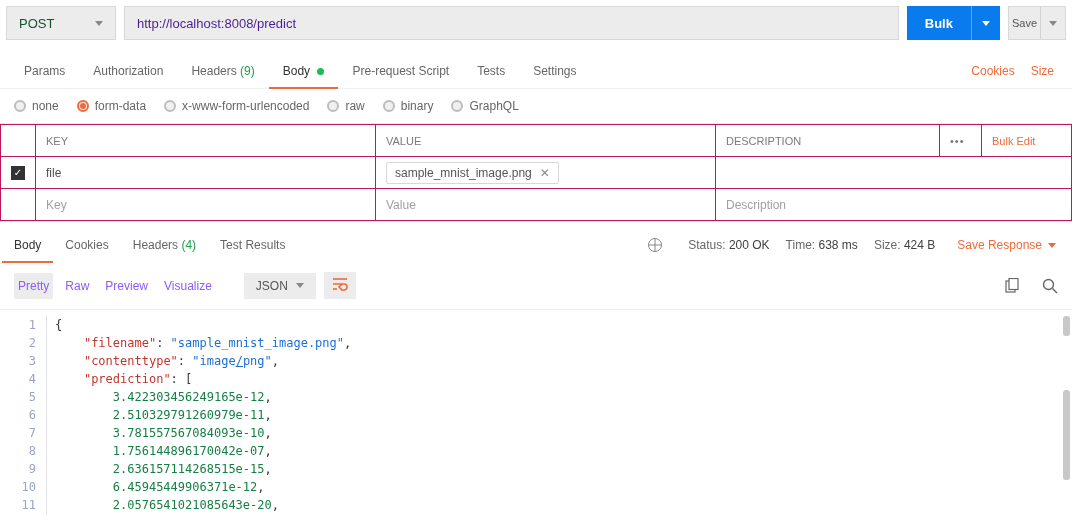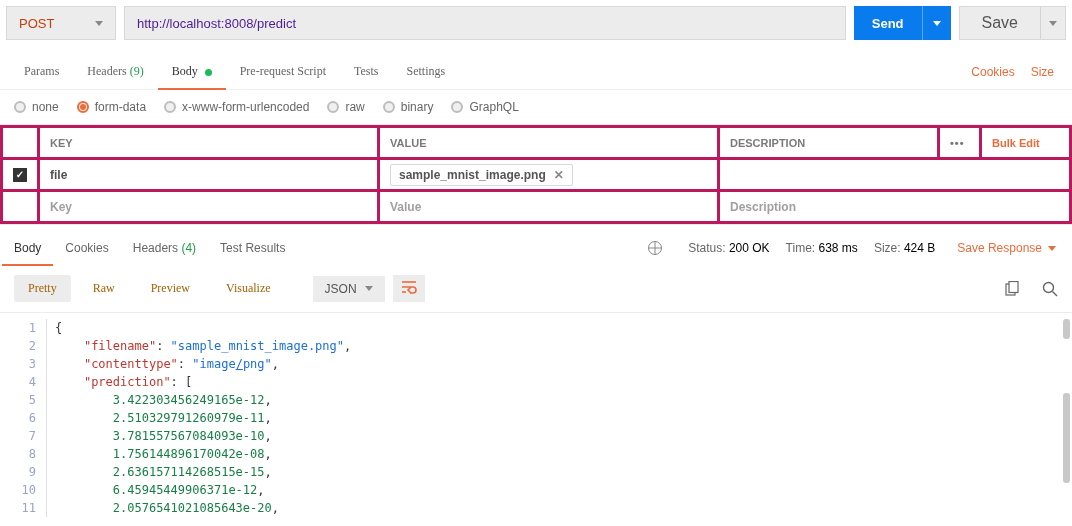--- a/index.html
+++ b/index.html
@@ -1,64 +1,64 @@
 <!DOCTYPE html>
 <html><head>
 <meta charset="utf-8">
 <style>
 * { box-sizing: border-box; margin: 0; padding: 0; }
 body { font-family: -apple-system, BlinkMacSystemFont, "Segoe UI", Arial, sans-serif; font-size: 12px; color: #505050; background: #fff; width: 1072px; }
 .request-bar { display: flex; gap: 8px; padding: 6px 6px 10px 6px; align-items: center; }
-.method-select { width: 110px; height: 34px; background: #ececec; border: 1px solid #d8d8d8; display: flex; align-items: center; justify-content: space-between; padding: 0 12px; color: #c2410c; font-size: 13px; }
+.method-select { width: 110px; height: 34px; background: #ececec; border: 1px solid #d8d8d8; display: flex; align-items: center; justify-content: space-between; padding: 0 12px; color: #14532d; font-size: 13px; }
 .url-input { flex: 1; height: 34px; border: 1px solid #d8d8d8; background: #ececec; padding: 0 12px; font-size: 13px; color: #4c1d95; }
 .send-btn { height: 34px; background: #097BED; color: #fff; border: none; display: flex; align-items: center; }
 .send-btn .main { padding: 0 18px; font-size: 13px; font-weight: 600; }
 .send-btn .drop { padding: 0 10px; border-left: 1px solid rgba(255,255,255,0.35); height: 100%; display: flex; align-items: center; }
 .save-btn { height: 34px; background: #ececec; border: 1px solid #d8d8d8; display: flex; align-items: center; color: #555; }
-.save-btn .main { padding: 0 22px; font-size: 16px; }
+.save-btn .main { padding: 0 3px; font-size: 11px; }
 .save-btn .drop { padding: 0 8px; border-left: 1px solid #d2d2d2; height: 100%; display: flex; align-items: center; }
 .tabs-row { display: flex; align-items: center; padding: 4px 10px 0 10px; border-bottom: 1px solid #f0f0f0; font-size: 12px; }
-.tabs-row .tab { padding: 10px 14px; color: #666; cursor: pointer; position: relative; font-family: Liberation Serif, serif; }
+.tabs-row .tab { padding: 10px 14px; color: #666; cursor: pointer; position: relative; }
 .tabs-row .tab.active { color: #333; }
 .tabs-row .tab.active::after { content: ""; position: absolute; bottom: -1px; left: 0; right: 0; height: 2px; background: #ED6B3B; }
 .count-green { color: #1f9e4d; }
 .dot-green { display: inline-block; width: 7px; height: 7px; border-radius: 50%; background: #1cbb59; margin-left: 4px; vertical-align: middle; }
 .tabs-row .spacer { flex: 1; }
 .tabs-row .link { color: #ED6B3B; padding: 10px 8px; cursor: pointer; }
 .body-types { display: flex; align-items: center; gap: 18px; padding: 10px 14px; font-size: 12px; color: #666; border-bottom: 1px solid #ececec; }
 .radio { display: flex; align-items: center; gap: 6px; cursor: pointer; }
 .radio-circle { width: 12px; height: 12px; border-radius: 50%; border: 2px solid #bdbdbd; background: #f0f0f0; display: inline-block; }
 .radio.selected .radio-circle { border-color: #ED6B3B; }
 .radio.selected .radio-circle::after { content: ""; display: block; width: 6px; height: 6px; background: #ED6B3B; border-radius: 50%; margin: 1px; }
 .table { width: 100%; border-collapse: collapse; }
-.table th, .table td { border: 3px solid #be185d; padding: 0; text-align: left; font-weight: bold; }
+.table th, .table td { border: 1px solid #be185d; padding: 0; text-align: left; font-weight: normal; }
 .table th { height: 32px; font-size: 11px; color: #7a7a7a; padding: 0 10px; }
 .col-check { width: 34px; text-align: center; }
 .col-key { width: 340px; }
 .col-val { width: 340px; }
 .col-actions { width: 42px; text-align: center; }
 .col-bulk { width: 90px; text-align: center; }
 .table td { height: 32px; padding: 0 10px; font-size: 12px; }
 .checkbox { width: 14px; height: 14px; background: #333; display: inline-flex; align-items: center; justify-content: center; color: #fff; font-size: 10px; }
 .file-chip { display: inline-flex; align-items: center; border: 1px solid #d8d8d8; padding: 3px 8px; border-radius: 2px; gap: 8px; font-size: 12px; color: #555; text-align: center; }
 .file-chip .x { color: #888; cursor: pointer; }
 .placeholder-cell { color: #a0a0a0; }
 .response-tabs { display: flex; align-items: center; padding: 6px 10px 0 2px; border-top: 1px solid #ececec; font-size: 12px; }
 .response-tabs .tab { padding: 10px 12px; color: #666; cursor: pointer; position: relative; }
 .response-tabs .tab.active { color: #333; }
 .response-tabs .tab.active::after { content: ""; position: absolute; bottom: -1px; left: 0; right: 0; height: 2px; background: #ED6B3B; }
 .response-tabs .spacer { flex: 1; }
 .response-tabs .meta { display: flex; gap: 16px; align-items: center; color: #666; font-size: 12px; }
-.meta .val-green { color: #000000; }
+.meta .val-green { color: #404040; }
 .globe-icon { width: 14px; height: 14px; border: 1.4px solid #888; border-radius: 50%; position: relative; margin-right: 10px; }
 .globe-icon::before { content: ""; position: absolute; top: 0; left: 50%; width: 0; height: 100%; border-left: 1.2px solid #888; transform: translateX(-50%); }
 .globe-icon::after { content: ""; position: absolute; left: 0; top: 50%; height: 0; width: 100%; border-top: 1.2px solid #888; transform: translateY(-50%);}
 .save-resp { color: #ED6B3B; font-size: 12px; cursor: pointer; display: flex; align-items: center; gap: 6px; padding: 0 6px; }
 .viewer-bar { display: flex; align-items: center; gap: 8px; padding: 10px 14px; border-bottom: 1px solid #ececec; }
-.pill { padding: 6px 14px; font-size: 12px; color: #a16207; cursor: pointer; border-radius: 2px; font-family: Liberation Serif, serif; }
+.pill { padding: 6px 4px; font-size: 12px; color: #8b5cf6; cursor: pointer; border-radius: 2px; }
 .pill.active-light { background: #ececec; }
 .json-select { background: #ececec; padding: 6px 12px; font-size: 12px; display: flex; align-items: center; gap: 8px; color: #555; }
 .wrap-btn { background: #ececec; padding: 5px 8px; }
 .wrap-svg { stroke: #ED6B3B; }
 .viewer-bar .spacer { flex: 1; }
 .code-area { display: flex; font-family: Consolas, Menaco, monospace; font-size: 12px; padding: 6px 0; position: relative; }
 .gutter { width: 46px; text-align: right; color: #9aa5c4; padding-right: 10px; user-select: none; }
 .gutter div { height: 18px; line-height: 18px; }
 .code { flex: 1; border-left: 1px solid #e0e0e0; padding-left: 8px; }
 .code div { height: 18px; line-height: 18px; white-space: pre; }
@@ -76,35 +76,36 @@
 </head>
 <body>
 
 <div class="request-bar">
   <div class="method-select">
     <span>POST</span>
     <span class="chev"></span>
   </div>
   <input class="url-input" value="http://localhost:8008/predict" style="">
   <div class="send-btn">
-    <span class="main">Send</span>
+    <span class="main">Bulk</span>
     <span class="drop">
         <span class="chev chev-w"></span>
       </span>
   </div>
   <div class="save-btn">
     <span class="main">Save</span>
     <span class="drop">
         <span class="chev"></span>
       </span>
   </div>
 </div>
 
 <div class="tabs-row">
   <div class="tab">Params</div>
+  <div class="tab">Authorization</div>
   <div class="tab">
     <span>Headers</span>
     <span class="count-green">(9)</span>
   </div>
   <div class="tab active">
     <span>Body</span>
     <span class="dot-green"></span>
   </div>
   <div class="tab">Pre-request Script</div>
   <div class="tab">Tests</div>
@@ -236,20 +237,20 @@
       <div>11</div>
   </div>
   <div class="code">
     <div><span class="tok-punc">{</span></div>
     <div>    <span class="tok-key">"filename"</span><span class="tok-punc">: </span><span class="tok-str">"sample_mnist_image.png"</span><span class="tok-punc">,</span></div>
     <div>    <span class="tok-key">"contenttype"</span><span class="tok-punc">: </span><span class="tok-str">"image</span><span class="tok-str" style="text-decoration:underline;">/</span><span class="tok-str">png"</span><span class="tok-punc">,</span></div>
     <div>    <span class="tok-key">"prediction"</span><span class="tok-punc">: [</span></div>
     <div>        <span class="tok-num">3.422303456249165e-12</span><span class="tok-punc">,</span></div>
     <div>        <span class="tok-num">2.510329791260979e-11</span><span class="tok-punc">,</span></div>
     <div>        <span class="tok-num">3.781557567084093e-10</span><span class="tok-punc">,</span></div>
-    <div>        <span class="tok-num">1.756144896170042e-08</span><span class="tok-punc">,</span></div>
+    <div>        <span class="tok-num">1.756144896170042e-07</span><span class="tok-punc">,</span></div>
     <div>        <span class="tok-num">2.636157114268515e-15</span><span class="tok-punc">,</span></div>
     <div>        <span class="tok-num">6.45945449906371e-12</span><span class="tok-punc">,</span></div>
     <div>        <span class="tok-num">2.0576541021085643e-20</span><span class="tok-punc">,</span></div>
   </div>
   <div class="vscroll" style="top:6px;height:20px"></div>
   <div class="vscroll" style="top:80px;height:90px"></div>
 </div>
 
 </body></html>

